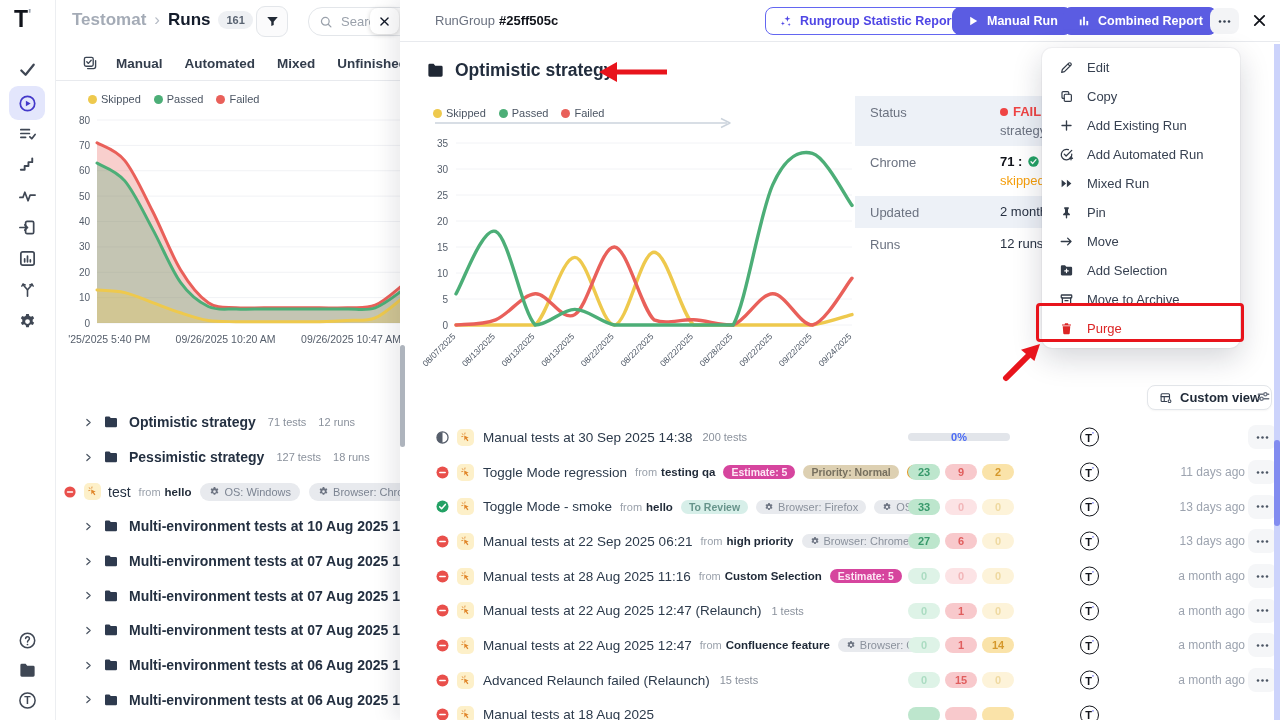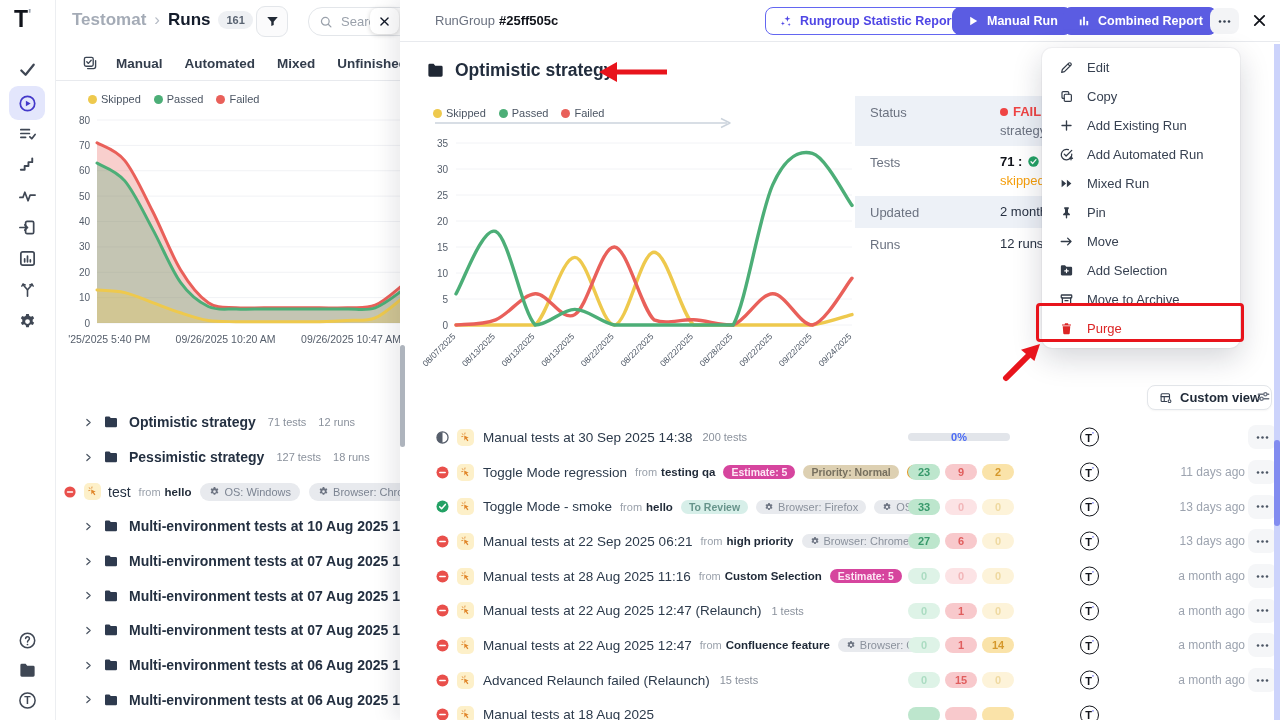--- a/index.html
+++ b/index.html
@@ -583,21 +583,21 @@
           <text x="394.4" y="209" text-anchor="end" font-size="8.5" fill="#4b5563" transform="rotate(-45 394.4 209)">09/22/2025</text>
           <text x="434" y="209" text-anchor="end" font-size="8.5" fill="#4b5563" transform="rotate(-45 434 209)">09/24/2025</text>
         </svg></div>
 
   <div id="status-table">
         <div class="strow alt">
     <span class="sl">Status</span>
           <span class="sv"><span class="rdot"></span><span class="fail">FAILED</span><span class="l2">strategy</span></span>
         </div>
         <div class="strow">
-    <span class="sl">Tests</span>
+    <span class="sl">Chrome</span>
           <span class="sv"><b>71 :</b><span class="ic "><svg viewBox="0 0 20 20" stroke="currentColor" fill="none" stroke-linecap="round" stroke-linejoin="round">
                 <circle cx="10" cy="10" r="8" fill="#23a164" stroke="none"></circle>
                 <path d="M6.2 10.4l2.6 2.6 5-5.8" stroke="#fff" stroke-width="2" fill="none"></path>
               </svg></span><span class="l2 orange">skipped</span></span>
         </div>
         <div class="strow alt">
     <span class="sl">Updated</span>
           <span class="sv"><span>2 months</span></span>
         </div>
         <div class="strow">

